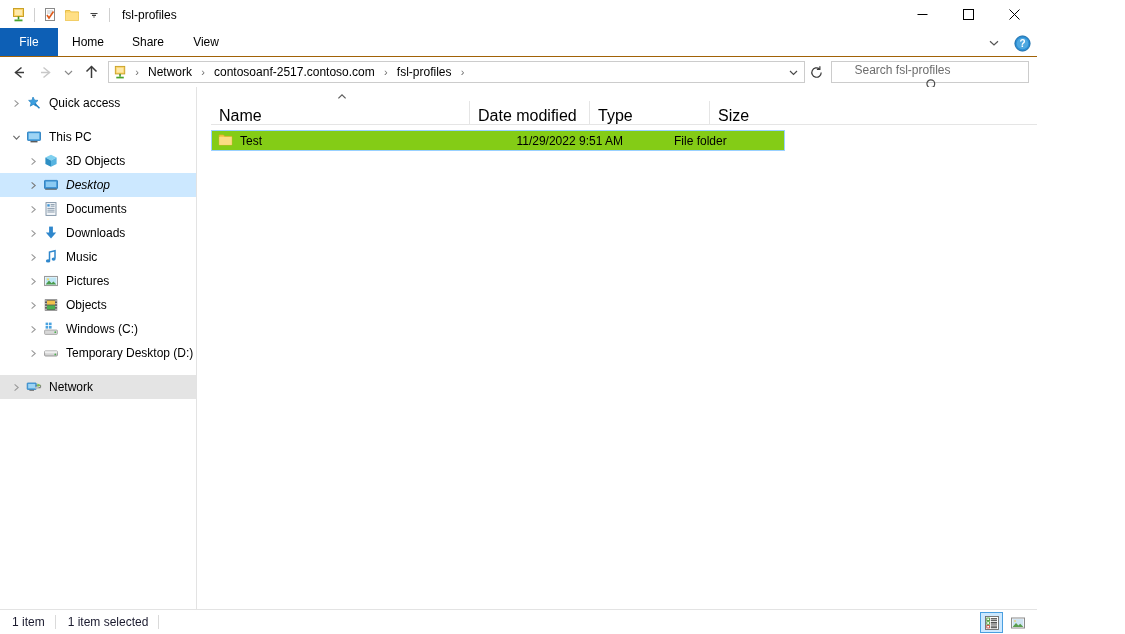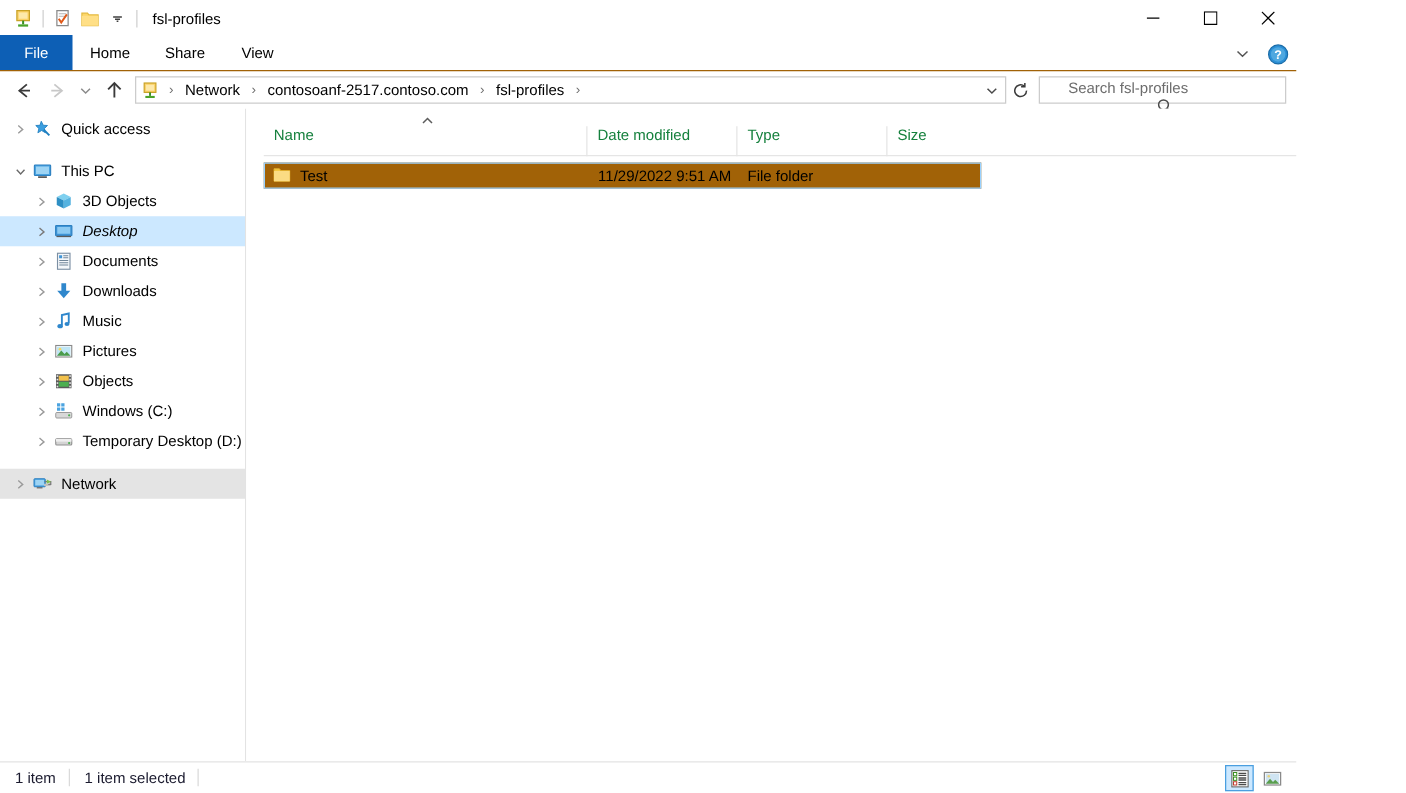--- a/index.html
+++ b/index.html
@@ -180,22 +180,22 @@
   }
   .colheaders {
     height: 24px; flex: 0 0 24px;
     display: flex; align-items: stretch;
     border-bottom: 1px solid #e5e5e5;
     margin-top: 14px;
     margin-left: 14px;
     position: relative;
   }
   .colhdr {
-    display: flex; align-items: flex-start;
-    font-size: 12px; color: #15803d;
+    display: flex; align-items: flex-end;
+    font-size: 16px; color: #000000;
     padding-left: 8px;
     border-left: 1px solid #e5e5e5;
     position: relative;
     height: 24px;
   }
   .colhdr:first-child { border-left: none; }
   .col-name { width: 258px; flex: 0 0 258px; }
   .col-date { width: 120px; flex: 0 0 120px; }
   .col-type { width: 120px; flex: 0 0 120px; }
   .col-size { width: 78px; flex: 0 0 78px; }
@@ -211,22 +211,23 @@
     padding-top: 5px;
     overflow: hidden;
   }
   .filerow {
     height: 21px;
     width: 574px;
     display: flex; align-items: center;
     font-size: 12px; color: #000000;
   }
   .filerow.selected {
-    background: #a16207;
+    background: #84cc16;
     border: 1px solid #99d1ff;
+    gap: 38px;
   }
   .cell {
     display: flex; align-items: center;
     padding-left: 8px;
     white-space: nowrap; overflow: hidden;
   }
   .cell-name { width: 258px; flex: 0 0 258px; padding-left: 6px; gap: 7px; }
   .cell-date { width: 120px; flex: 0 0 120px; justify-content: flex-end; padding-right: 5px; padding-left: 0; }
   .cell-type { width: 120px; flex: 0 0 120px; }
   .cell-size { width: 78px; flex: 0 0 78px; }

